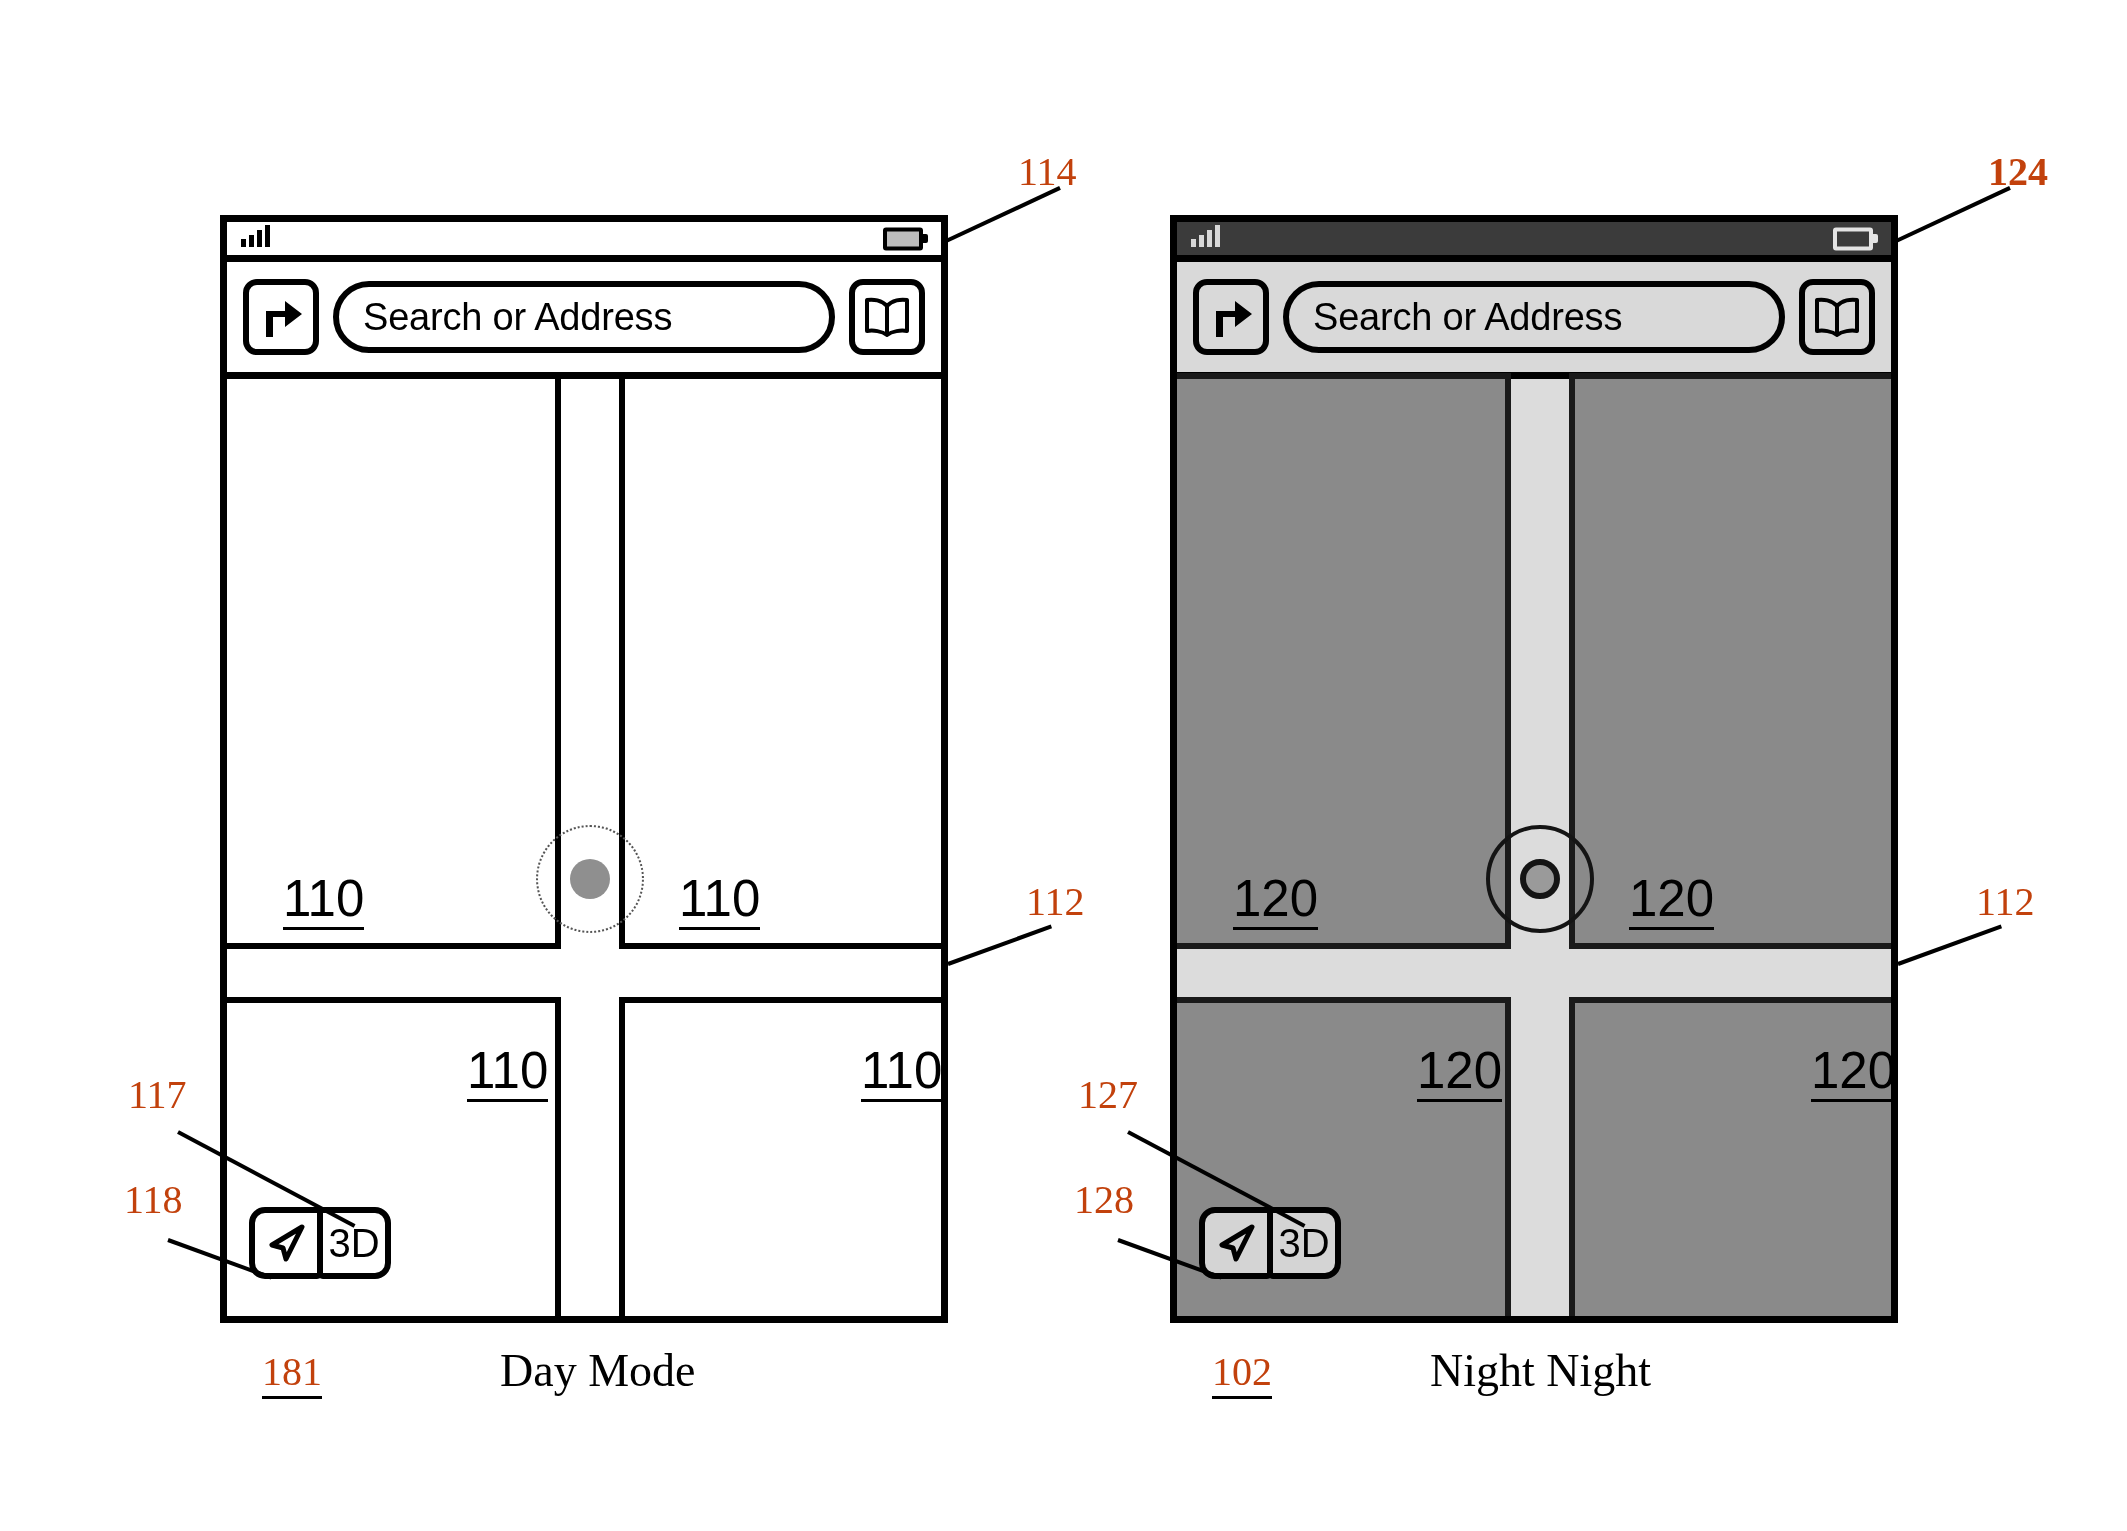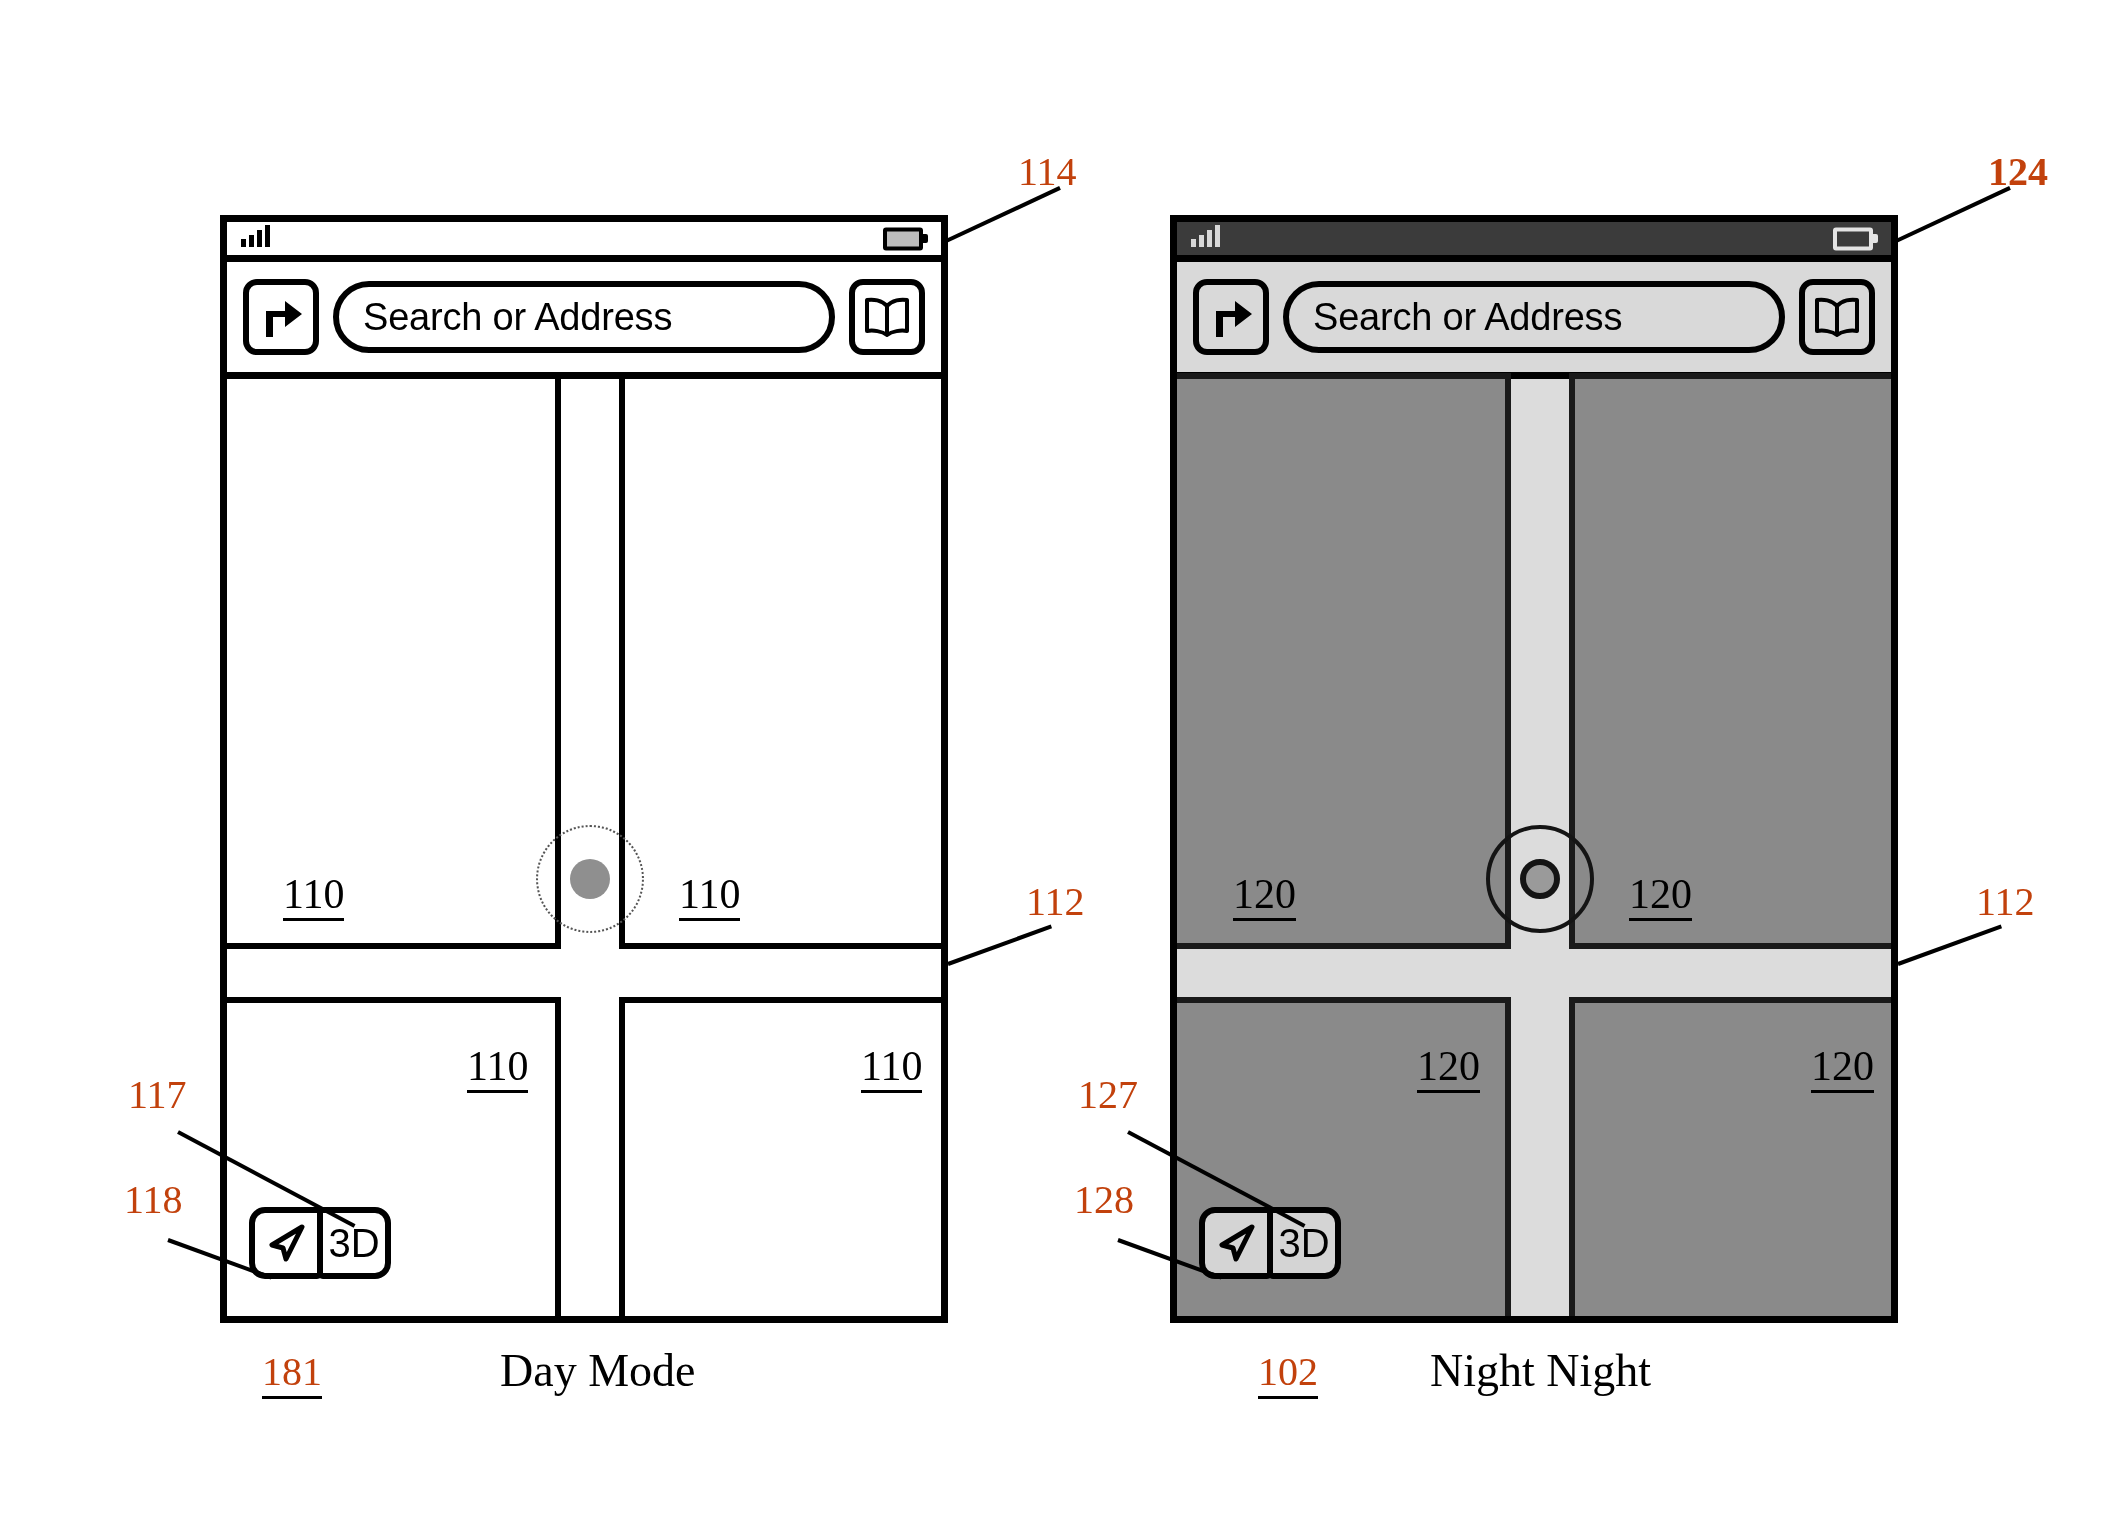--- a/index.html
+++ b/index.html
@@ -186,22 +186,22 @@
     height: 40px;
     border-radius: 50%;
     background: #8f8f8f;
     box-sizing: border-box;
   }
   .phone.night .puck { border: 4px solid #141414; }
   .phone.night .puck .dot { border: 6px solid #141414; background:#9a9a9a; }
 
   .blk-label {
     position: absolute;
-    font-family: Liberation Serif, serif;
-    font-size: 42px;
+    font-family: Liberation Sans, sans-serif;
+    font-size: 51px;
     line-height: 1;
     color: #000;
     border-bottom: 3px solid #000;
     padding-bottom: 3px;
     white-space: nowrap;
   }
 
   
   .map-ctrls {
     position: absolute;
@@ -388,14 +388,14 @@
 
 <span class="ref-num" style="left:1976px; top:882px;">112</span>
 <span class="leader" style="left:1898px; top:962px; width:110px; transform:rotate(-20deg);"></span>
 
 <span class="ref-num" style="left:1078px; top:1075px;">127</span>
 <span class="leader" style="left:1128px; top:1130px; width:200px; transform:rotate(28deg);"></span>
 
 <span class="ref-num" style="left:1074px; top:1180px;">128</span>
 <span class="leader" style="left:1118px; top:1238px; width:110px; transform:rotate(20deg);"></span>
 
-<span class="ref-num underlined" style="left:1212px; top:1352px;margin-left:46px;">102</span>
+<span class="ref-num underlined" style="left:1212px; top:1352px;">102</span>
 <span class="mode-caption" style="left:1430px; top:1348px;">Night Night</span>
 
 </body></html>

